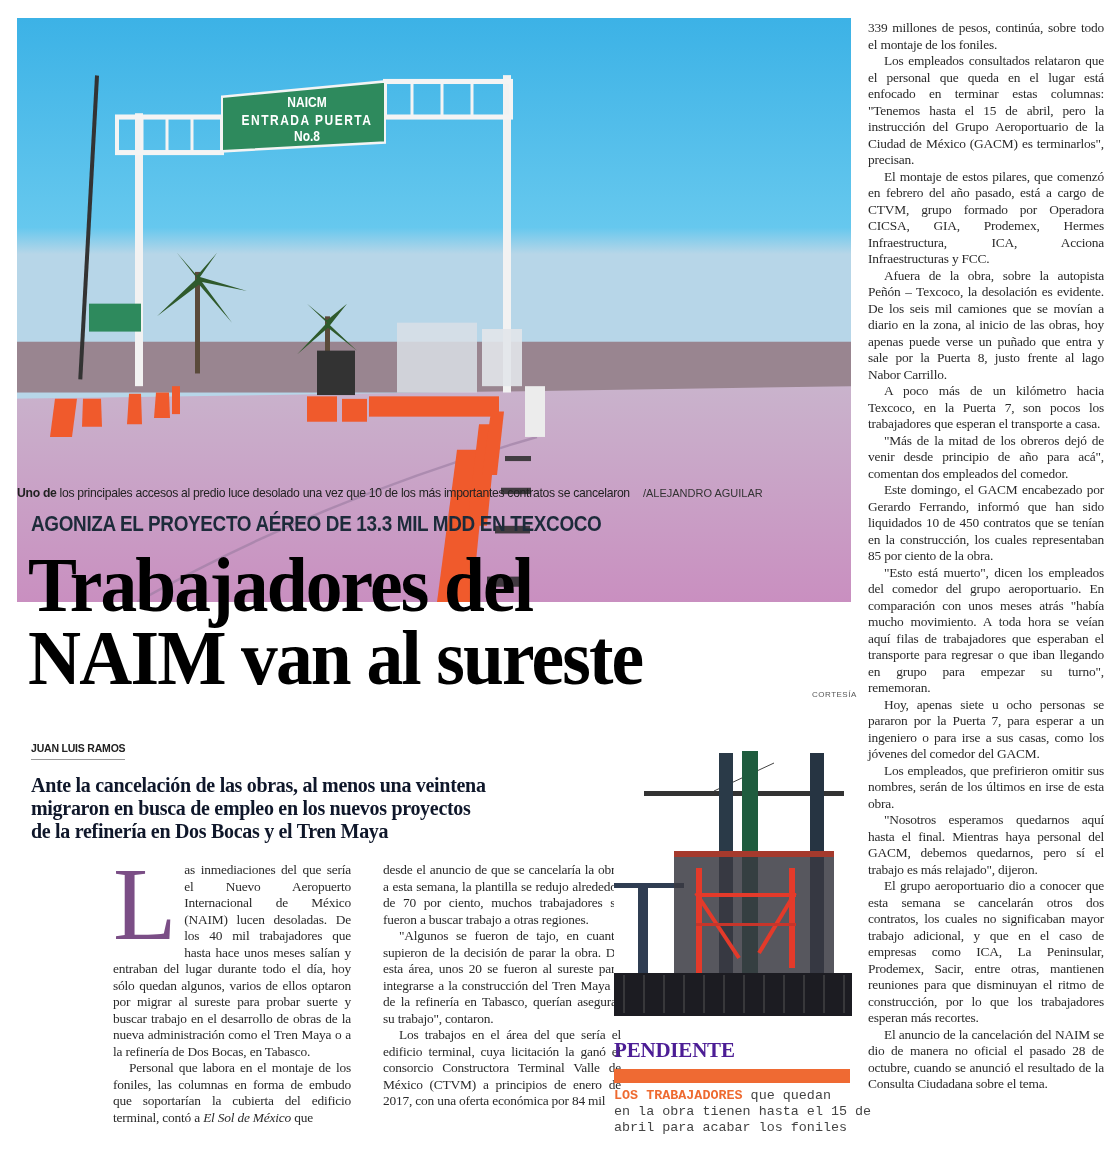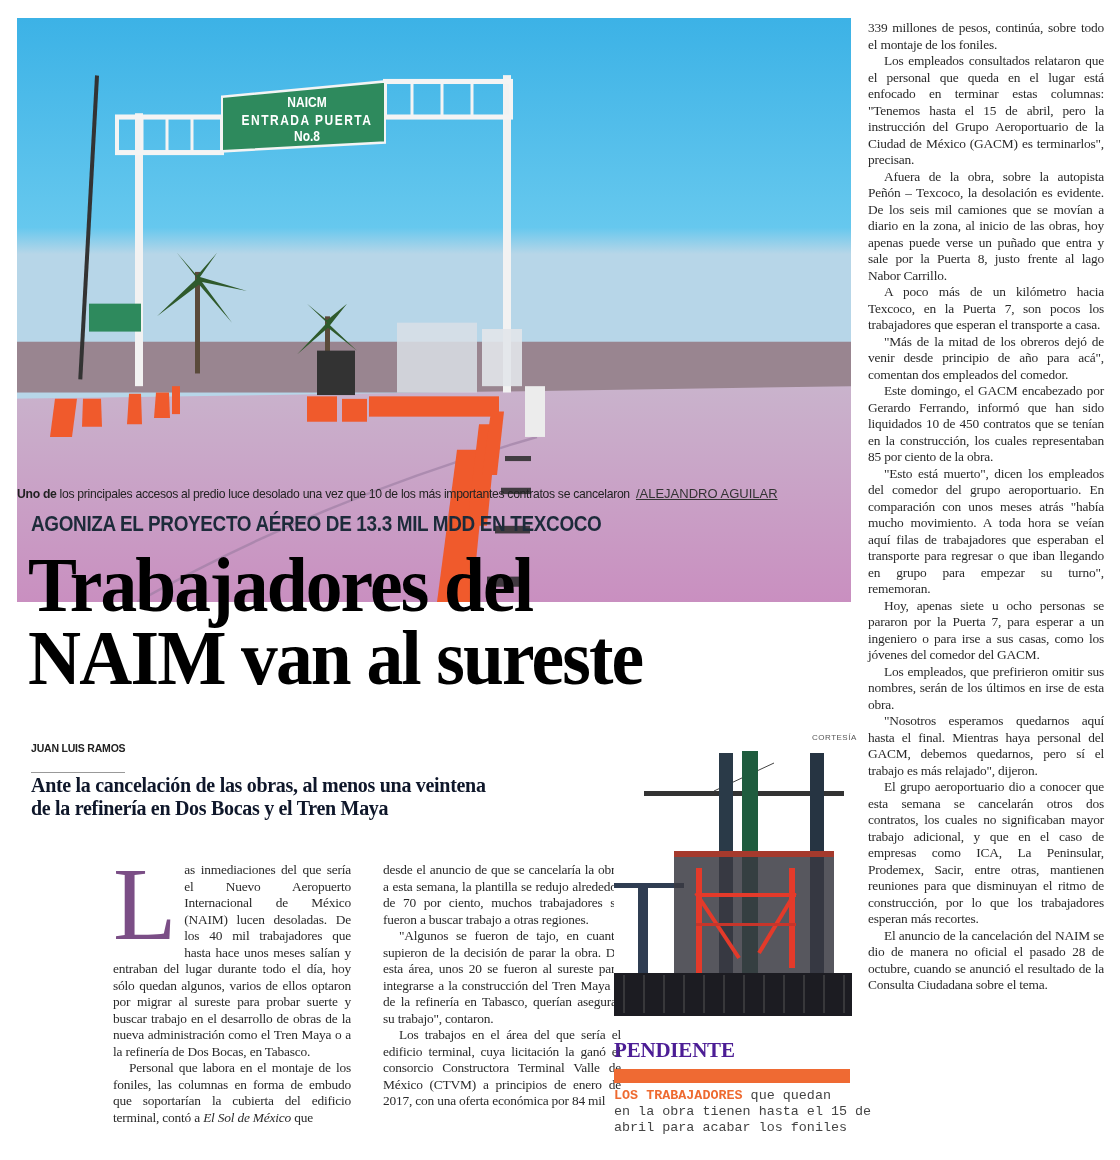--- a/index.html
+++ b/index.html
@@ -14,42 +14,42 @@
     padding-left: 11px;
   }
   .photo-main svg { position: absolute; left: 0; top: 0; width: 100%; height: 100%; }
 
   .caption {
     position: absolute; left: 17px; top: 486px; width: 840px;
     font-family: "Liberation Sans", sans-serif; font-size: 12.2px; letter-spacing: -0.3px;
     color: #222; white-space: nowrap;
   }
   .caption b { font-weight: bold; }
-  .caption .credit { font-size: 13px; letter-spacing: 0; text-transform: uppercase; margin-left: 3px; color: #333; text-decoration: underline; }
+  .caption .credit { font-size: 11px; letter-spacing: 0; text-transform: uppercase; margin-left: 10px; color: #333; }
 
   .kicker {
     position: absolute; left: 31px; top: 511px;
     font-family: "Liberation Sans", sans-serif; font-weight: bold; font-size: 22px;
     color: #1d2b3a; letter-spacing: -0.4px; white-space: nowrap;
     transform: scaleX(0.86); transform-origin: left top;
   }
 
   .headline {
     position: absolute; left: 28px; top: 548px; width: 840px;
     font-family: "Liberation Serif", serif; font-weight: bold;
     font-size: 79px; line-height: 73px; letter-spacing: -2px; color: #000;
     transform: scaleX(0.93); transform-origin: left top;
   }
   .headline span { display: block; white-space: nowrap; }
 
   .byline {
     position: absolute; left: 31px; top: 742px;
     font-family: "Liberation Sans", sans-serif; font-weight: bold; font-size: 10.5px;
     letter-spacing: -0.2px; color: #222;
-    border-bottom: 1px solid #999; padding-bottom: 18px;
+    border-bottom: 1px solid #999; padding-bottom: 5px;
   }
 
   .deck {
     position: absolute; left: 31px; top: 774px; width: 560px;
     font-family: "Liberation Serif", serif; font-weight: bold; font-size: 20px; line-height: 23px;
     color: #0f172a; letter-spacing: -0.3px;
   }
   .deck span { display: block; white-space: nowrap; }
 
   
@@ -64,21 +64,21 @@
   .col-2 { left: 383px; top: 862px; width: 238px; }
   .col-3 { left: 868px; top: 20px; width: 236px; }
 
   .dropcap {
     float: left; font-family: "Liberation Serif", serif; font-size: 104px; line-height: 80px;
     height: 82px; margin: 2px 8px 0 0; color: #7b4e86; font-weight: normal;
   }
 
   
   .photo-credit {
-    position: absolute; left: 812px; top: 733px;
+    position: absolute; left: 812px; top: 690px;
     font-family: "Liberation Sans", sans-serif; font-size: 8px; letter-spacing: 0.5px; color: #555;
   }
   .photo-second {
     position: absolute; left: 614px; top: 743px; width: 238px; height: 273px; overflow: hidden; background: #fff;
   }
   .photo-second svg { width: 100%; height: 100%; }
 
   
   .pendiente-title {
     position: absolute; left: 614px; top: 1038px;
@@ -187,20 +187,21 @@
 
 <h1 class="headline">
   <span>Trabajadores del</span>
   <span>NAIM van al sureste</span>
 </h1>
 
 <div class="byline">JUAN LUIS RAMOS</div>
 
 <div class="deck">
   <span>Ante la cancelación de las obras, al menos una veintena</span>
+  <span>migraron en busca de empleo en los nuevos proyectos</span>
   <span>de la refinería en Dos Bocas y el Tren Maya</span>
 </div>
 
 <div class="col col-1">
   <p class="noindent"><span class="dropcap">L</span><span>as inmediaciones del que sería el Nuevo Aeropuerto Internacional de México (NAIM) lucen desoladas. De los 40 mil trabajadores que hasta hace unos meses salían y entraban del lugar durante todo el día, hoy sólo quedan algunos, varios de ellos optaron por migrar al sureste para probar suerte y buscar trabajo en el desarrollo de obras de la nueva administración como el Tren Maya o a la refinería de Dos Bocas, en Tabasco.</span></p>
   <p><span>Personal que labora en el montaje de los foniles, las columnas en forma de embudo que soportarían la cubierta del edificio terminal, contó a</span> <i>El Sol de México</i><span> que</span></p>
 </div>
 
 <div class="col col-2">
   <p class="noindent">desde el anuncio de que se cancelaría la obra a esta semana, la plantilla se redujo alrededor de 70 por ciento, muchos trabajadores se fueron a buscar trabajo a otras regiones.</p>
@@ -253,20 +254,21 @@
 <div class="pendiente-bar"></div>
 <div class="pendiente-text">
   <span class="line"><span class="lead">LOS TRABAJADORES</span><span> que quedan</span></span>
   <span class="line">en la obra tienen hasta el 15 de</span>
   <span class="line">abril para acabar los foniles</span>
 </div>
 
 <div class="col col-3">
   <p class="noindent">339 millones de pesos, continúa, sobre todo el montaje de los foniles.</p>
   <p>Los empleados consultados relataron que el personal que queda en el lugar está enfocado en terminar estas columnas: "Tenemos hasta el 15 de abril, pero la instrucción del Grupo Aeroportuario de la Ciudad de México (GACM) es terminarlos", precisan.</p>
+  <p>El montaje de estos pilares, que comenzó en febrero del año pasado, está a cargo de CTVM, grupo formado por Operadora CICSA, GIA, Prodemex, Hermes Infraestructura, ICA, Acciona Infraestructuras y FCC.</p>
   <p>Afuera de la obra, sobre la autopista Peñón – Texcoco, la desolación es evidente. De los seis mil camiones que se movían a diario en la zona, al inicio de las obras, hoy apenas puede verse un puñado que entra y sale por la Puerta 8, justo frente al lago Nabor Carrillo.</p>
   <p>A poco más de un kilómetro hacia Texcoco, en la Puerta 7, son pocos los trabajadores que esperan el transporte a casa.</p>
   <p>"Más de la mitad de los obreros dejó de venir desde principio de año para acá", comentan dos empleados del comedor.</p>
   <p>Este domingo, el GACM encabezado por Gerardo Ferrando, informó que han sido liquidados 10 de 450 contratos que se tenían en la construcción, los cuales representaban 85 por ciento de la obra.</p>
   <p>"Esto está muerto", dicen los empleados del comedor del grupo aeroportuario. En comparación con unos meses atrás "había mucho movimiento. A toda hora se veían aquí filas de trabajadores que esperaban el transporte para regresar o que iban llegando en grupo para empezar su turno", rememoran.</p>
   <p>Hoy, apenas siete u ocho personas se pararon por la Puerta 7, para esperar a un ingeniero o para irse a sus casas, como los jóvenes del comedor del GACM.</p>
   <p>Los empleados, que prefirieron omitir sus nombres, serán de los últimos en irse de esta obra.</p>
   <p>"Nosotros esperamos quedarnos aquí hasta el final. Mientras haya personal del GACM, debemos quedarnos, pero sí el trabajo es más relajado", dijeron.</p>
   <p>El grupo aeroportuario dio a conocer que esta semana se cancelarán otros dos contratos, los cuales no significaban mayor trabajo adicional, y que en el caso de empresas como ICA, La Peninsular, Prodemex, Sacir, entre otras, mantienen reuniones para que disminuyan el ritmo de construcción, por lo que los trabajadores esperan más recortes.</p>
   <p>El anuncio de la cancelación del NAIM se dio de manera no oficial el pasado 28 de octubre, cuando se anunció el resultado de la Consulta Ciudadana sobre el tema.</p>

